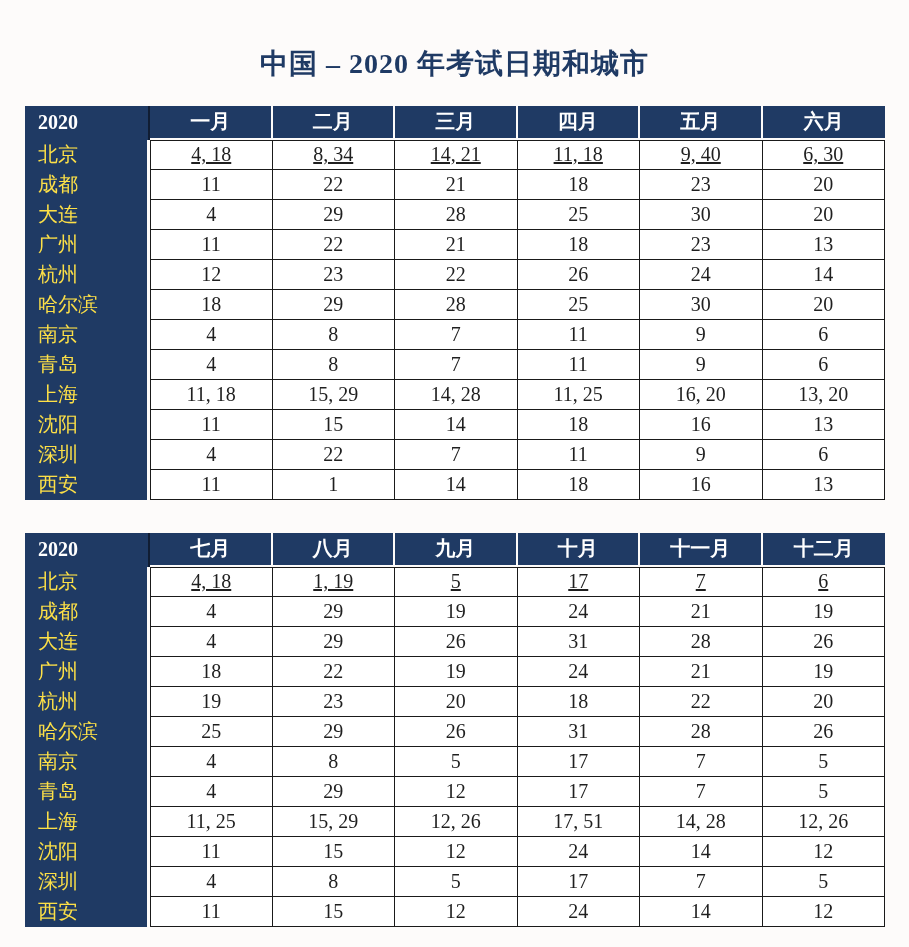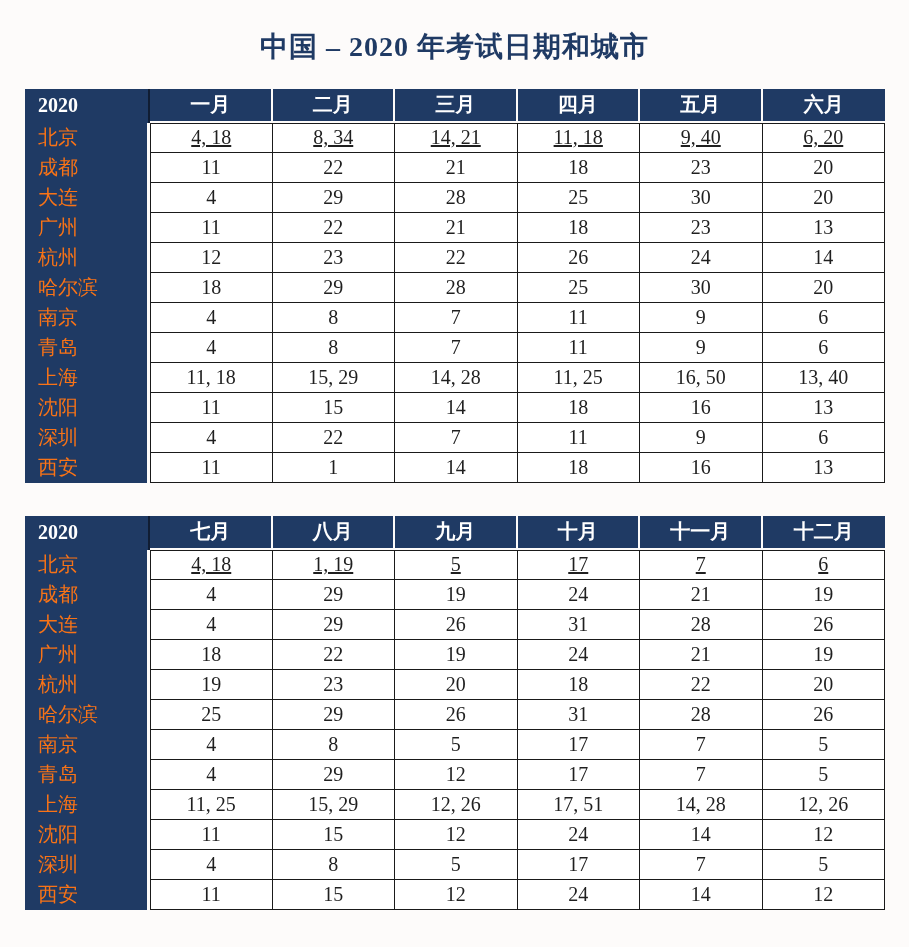--- a/index.html
+++ b/index.html
@@ -12,21 +12,21 @@
   }
   * { box-sizing: border-box; }
   html, body {
     margin: 0; padding: 0;
     width: 909px; height: 947px;
     background: var(--page-bg);
     font-family: "Liberation Serif", "DejaVu Serif", serif;
   }
   .page { width: 909px; height: 947px; overflow: hidden; }
   .title {
-    margin: 0;
+    margin: 17px;
     padding-top: 30px;
     text-align: center;
     color: var(--navy);
     font-size: 28px;
     font-weight: bold;
     letter-spacing: 1px;
     line-height: 1.2;
   }
   table.exam-table {
     border-collapse: separate;
@@ -56,21 +56,21 @@
   thead th.month {
     font-weight: bold;
     border-right: 2px solid var(--sep-light);
     border-bottom: 2px solid var(--sep-light);
   }
   thead th.month:last-child { border-right: none; }
 
   tbody th.city {
     height: 30px;
     background: var(--navy);
-    color: #f97316;
+    color: #fde047;
     font-size: 20px;
     font-weight: normal;
     text-align: left;
     padding: 0 0 0 13px;
     vertical-align: middle;
     border-right: 3px solid var(--sep-light);
   }
   tbody td {
     height: 30px;
     background: #ffffff;
@@ -105,21 +105,21 @@
         </tr>
     </thead>
     <tbody>
         <tr>
           <th class="city">北京</th>
           <td>4, 18</td>
           <td>8, 34</td>
           <td>14, 21</td>
           <td>11, 18</td>
           <td>9, 40</td>
-          <td>6, 20</td>
+          <td>6, 30</td>
         </tr>
         <tr>
           <th class="city">成都</th>
           <td>11</td>
           <td>22</td>
           <td>21</td>
           <td>18</td>
           <td>23</td>
           <td>20</td>
         </tr>
@@ -176,22 +176,22 @@
           <td>11</td>
           <td>9</td>
           <td>6</td>
         </tr>
         <tr>
           <th class="city">上海</th>
           <td>11, 18</td>
           <td>15, 29</td>
           <td>14, 28</td>
           <td>11, 25</td>
-          <td>16, 50</td>
-          <td>13, 40</td>
+          <td>16, 20</td>
+          <td>13, 20</td>
         </tr>
         <tr>
           <th class="city">沈阳</th>
           <td>11</td>
           <td>15</td>
           <td>14</td>
           <td>18</td>
           <td>16</td>
           <td>13</td>
         </tr>

